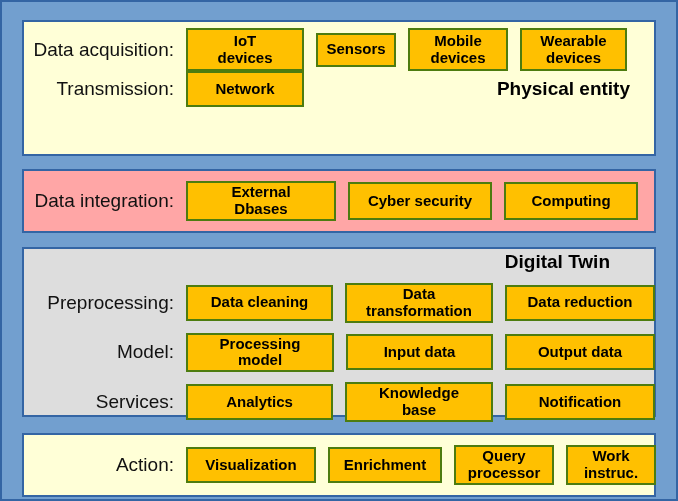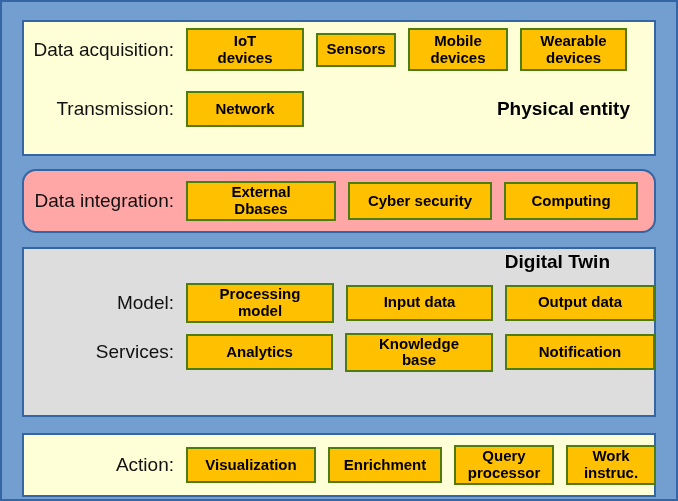--- a/index.html
+++ b/index.html
@@ -8,22 +8,22 @@
     background:#729fcf;border:2px solid #3465a4;
     padding:18px 20px 0 20px;
     font-family:"Liberation Sans", sans-serif;
     color:#000;position:relative;overflow:hidden;
   }
   .panel{
     box-sizing:border-box;width:634px;
     border:2px solid #3465a4;
     display:flex;flex-direction:column;
   }
-  #panel-physical{height:136px;padding-top:6px;gap:20px;}
-  #panel-integration{height:64px;margin-top:13px;justify-content:center;border-radius:14px;}
+  #panel-physical{height:136px;padding-top:6px;gap:0;}
+  #panel-integration{height:64px;margin-top:13px;justify-content:center;}
   #panel-twin{height:170px;margin-top:14px;gap:10px;}
   #panel-action{height:64px;margin-top:16px;justify-content:center;}
   .row{display:flex;align-items:center;gap:12px;padding-left:4px;}
   .row-label{
     width:146px;flex:0 0 146px;text-align:right;
     font-size:19px;color:#111;white-space:nowrap;
   }
   .box{
     box-sizing:border-box;background:#ffc000;border:2px solid #4d7c0f;
     display:flex;align-items:center;justify-content:center;
@@ -80,20 +80,27 @@
       <div class="box h38 w150">External
 Dbases</div>
       <div class="box h38 w144">Cyber security</div>
       <div class="box h38 w134">Computing</div>
     </div>
   </div>
 
   <div class="panel" id="panel-twin" style="background:#dddddd">
     <div class="section-title" id="twin-title">Digital Twin</div>
     <div class="row">
+      <div class="row-label">Preprocessing:</div>
+      <div class="box h36 w147">Data cleaning</div>
+      <div class="box h36 w148">Data
+transformation</div>
+      <div class="box h36 w150">Data reduction</div>
+    </div>
+    <div class="row">
       <div class="row-label">Model:</div>
       <div class="box h36 w148">Processing
 model</div>
       <div class="box h36 w147">Input data</div>
       <div class="box h36 w150">Output data</div>
     </div>
     <div class="row">
       <div class="row-label">Services:</div>
       <div class="box h36 w147">Analytics</div>
       <div class="box h36 w148">Knowledge

